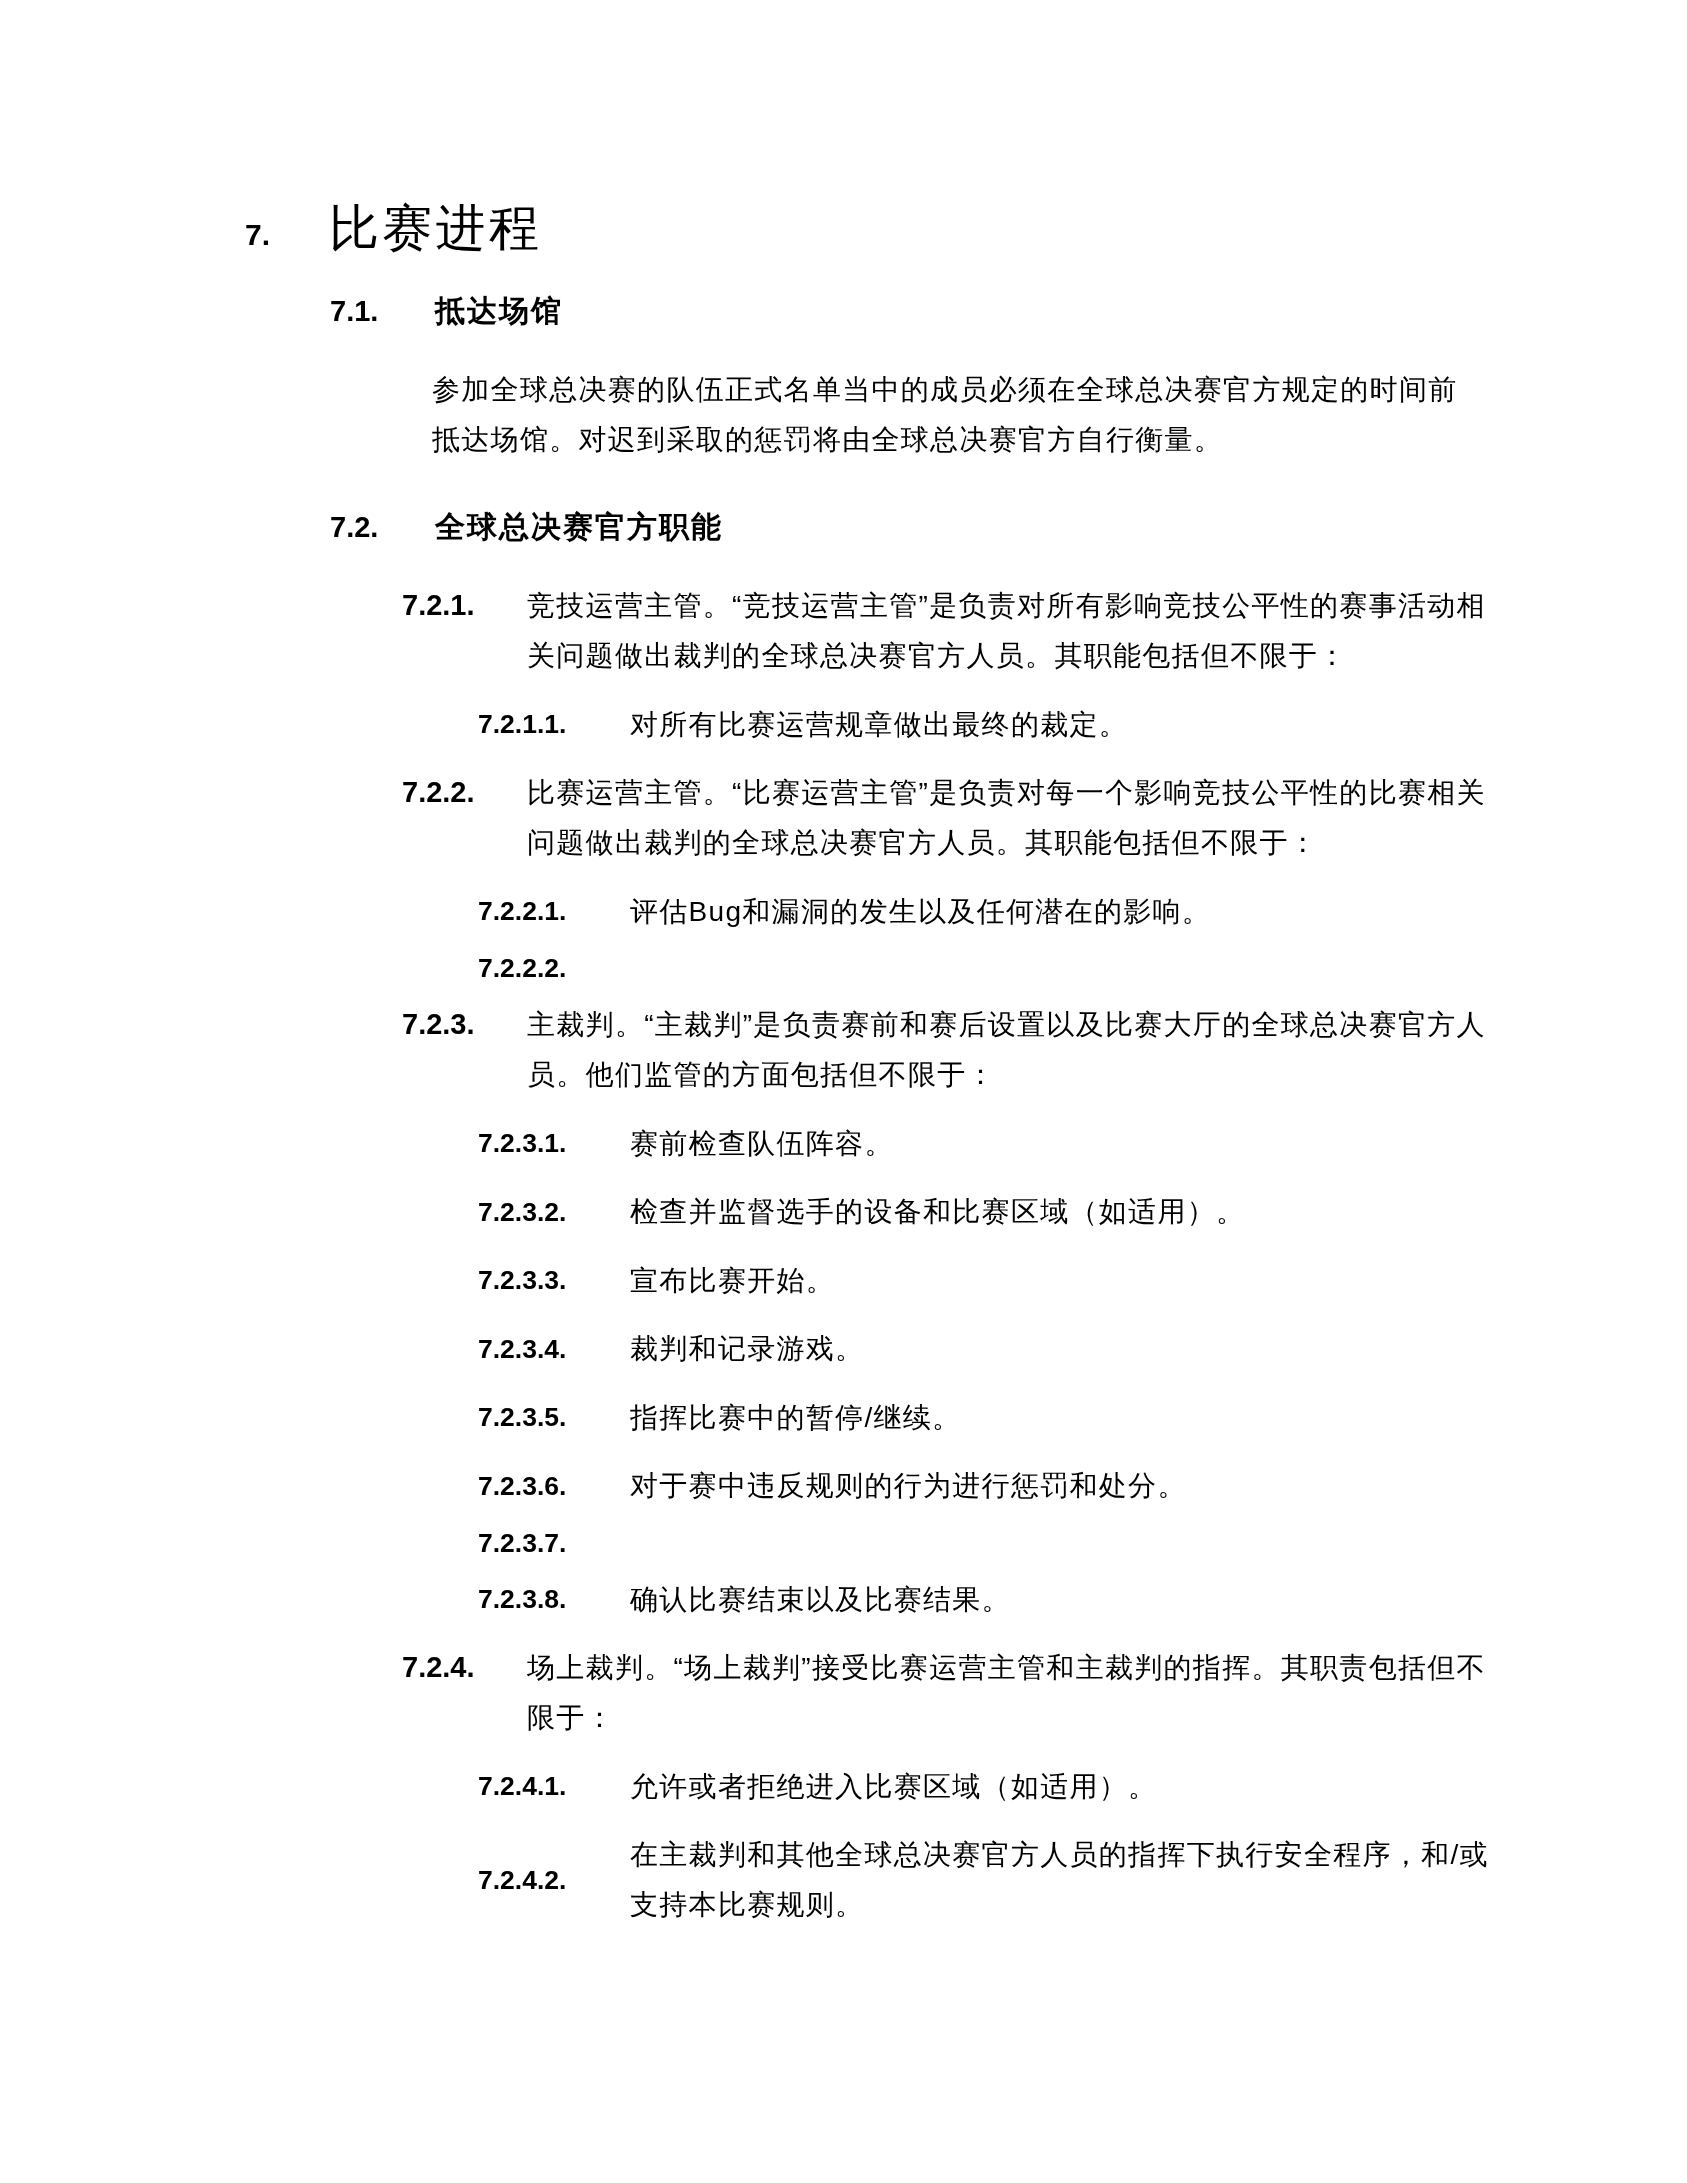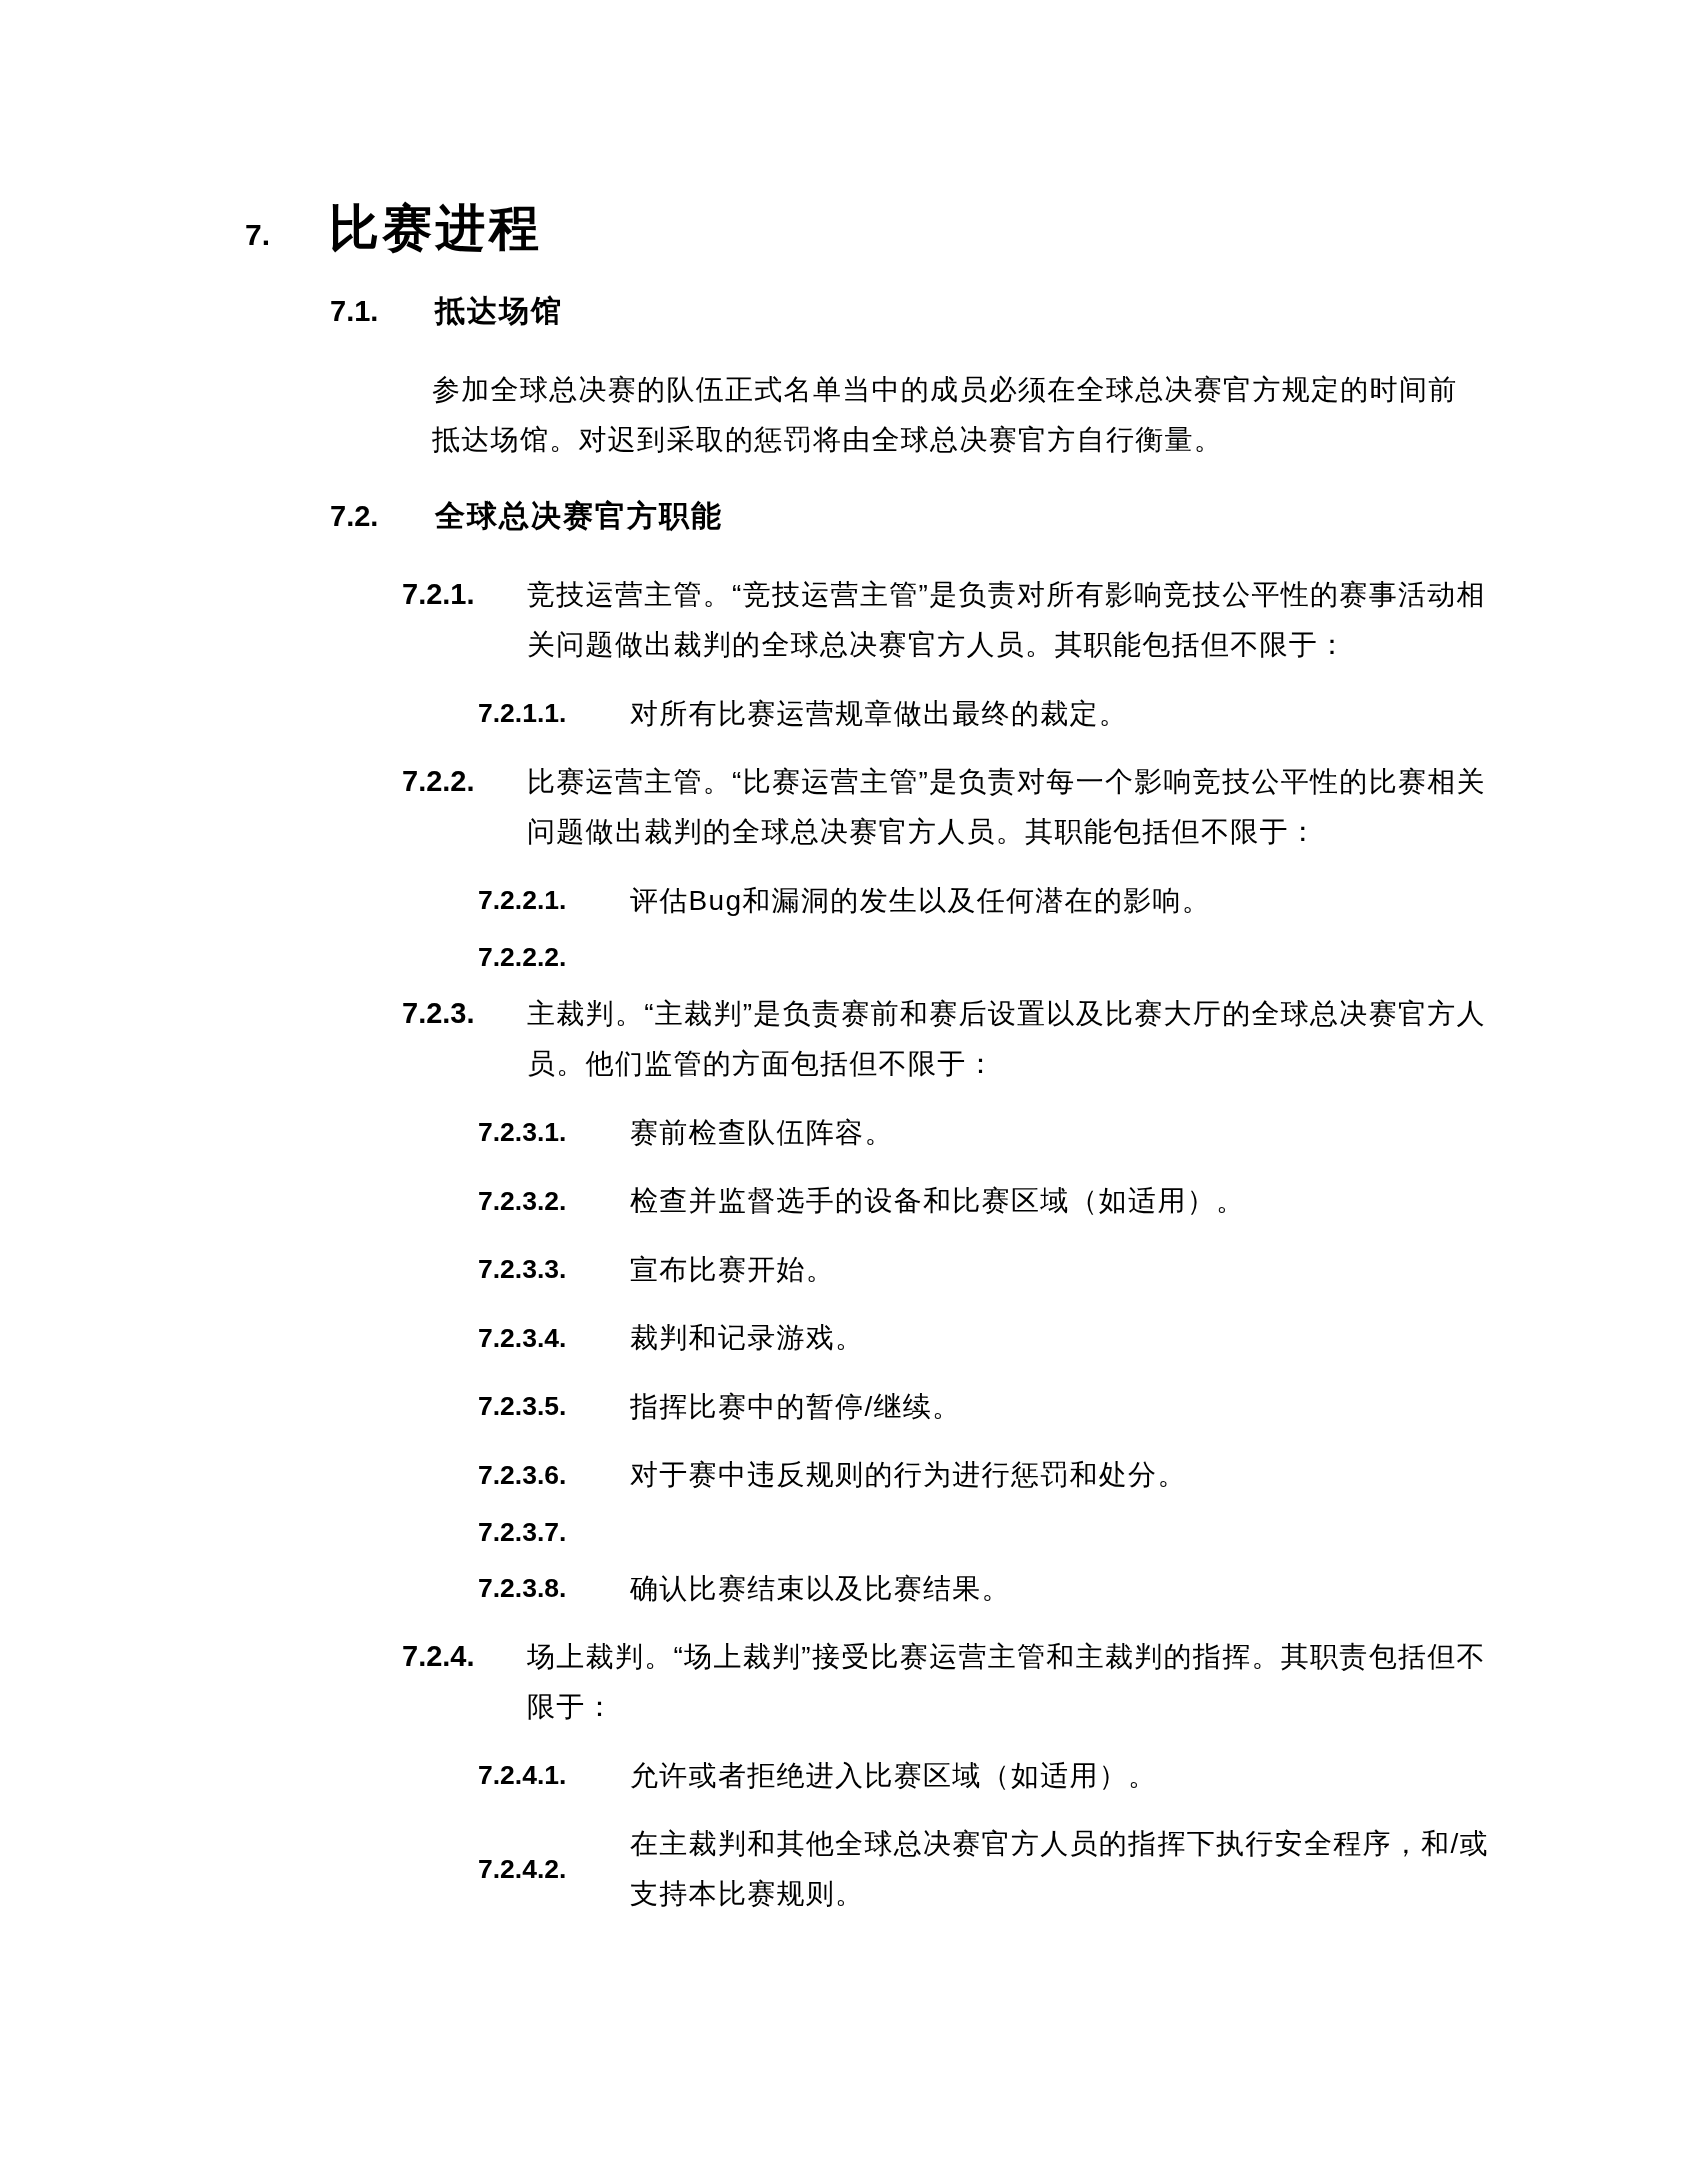--- a/index.html
+++ b/index.html
@@ -27,27 +27,27 @@
   .txt {
     flex: 1;
     white-space: pre-line;
   }
 
   
   .h1 .num { width: 84px; font-size: 30px; }
   .h1 .txt {
     font-size: 50px;
     line-height: 61px;
-    font-weight: 700;
+    font-weight: 400;
     letter-spacing: 3.3px;
   }
 
   
   .h2 { margin-top: 28px; margin-left: 85px; }
-  .h2.tight { margin-top: 27px; }
+  .h2.tight { margin-top: 38px; }
   .h2 .num { width: 105px; font-size: 29px; }
   .h2 .txt {
     font-size: 30px;
     line-height: 48px;
     font-weight: 700;
     letter-spacing: 2px;
   }
 
   
   .para {

